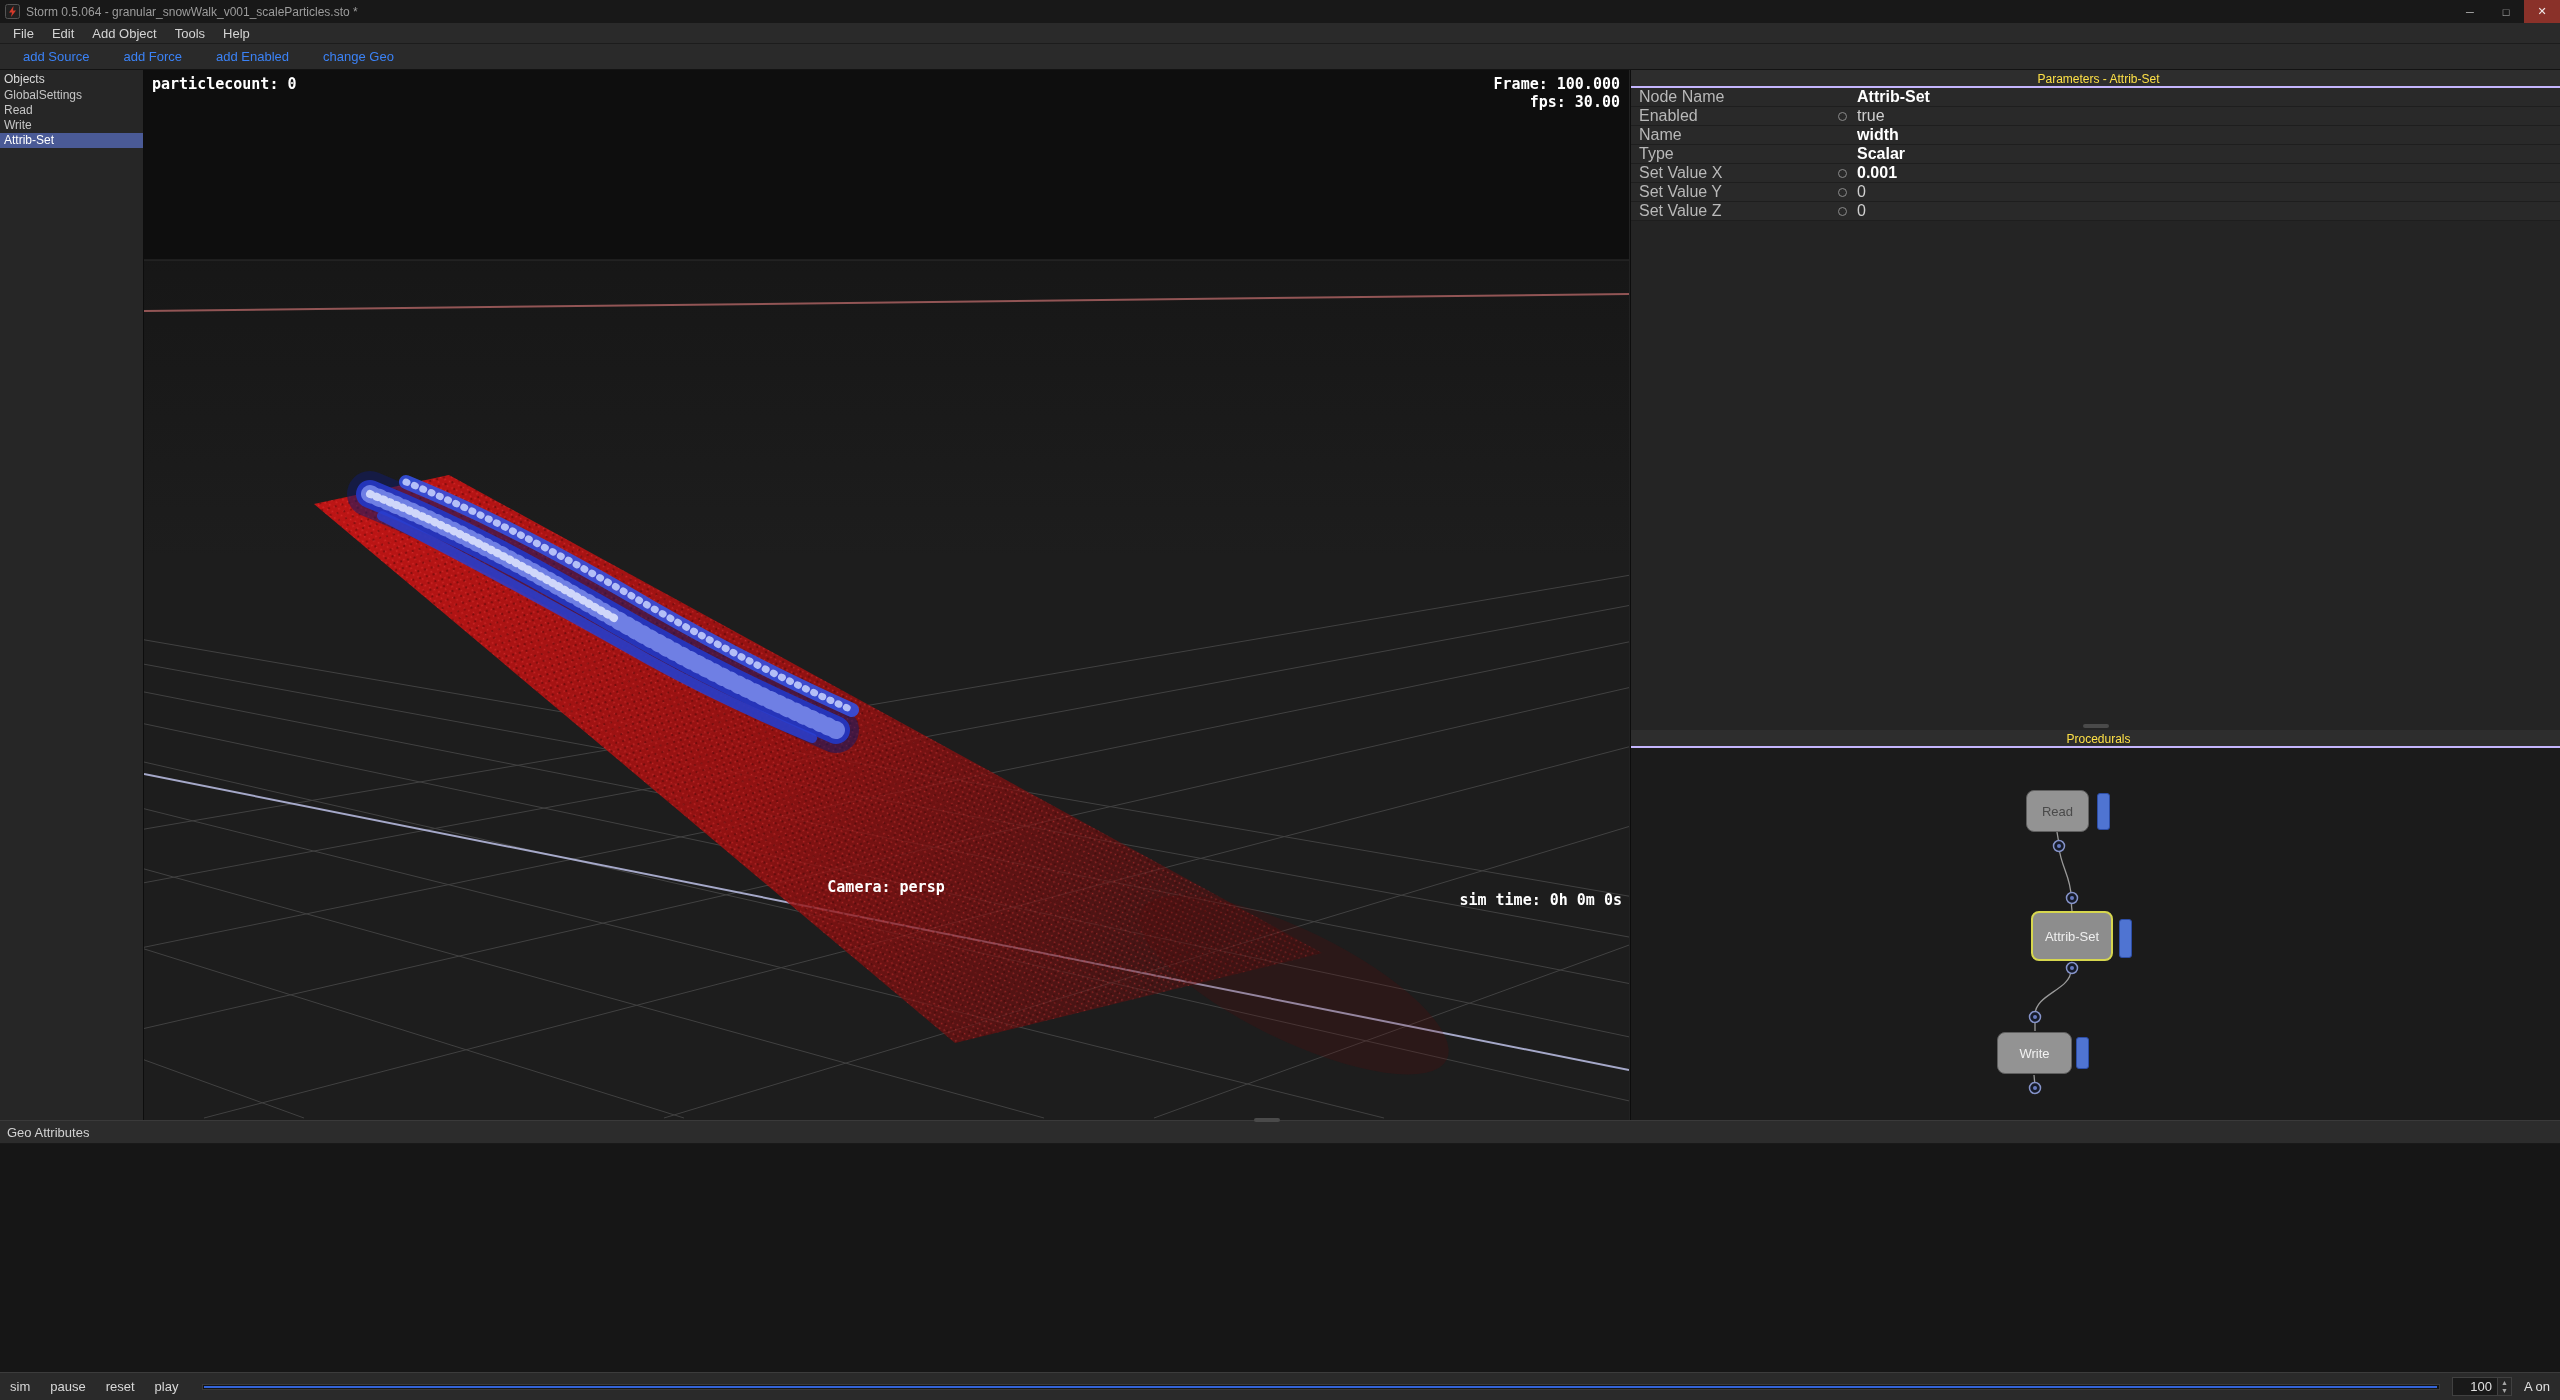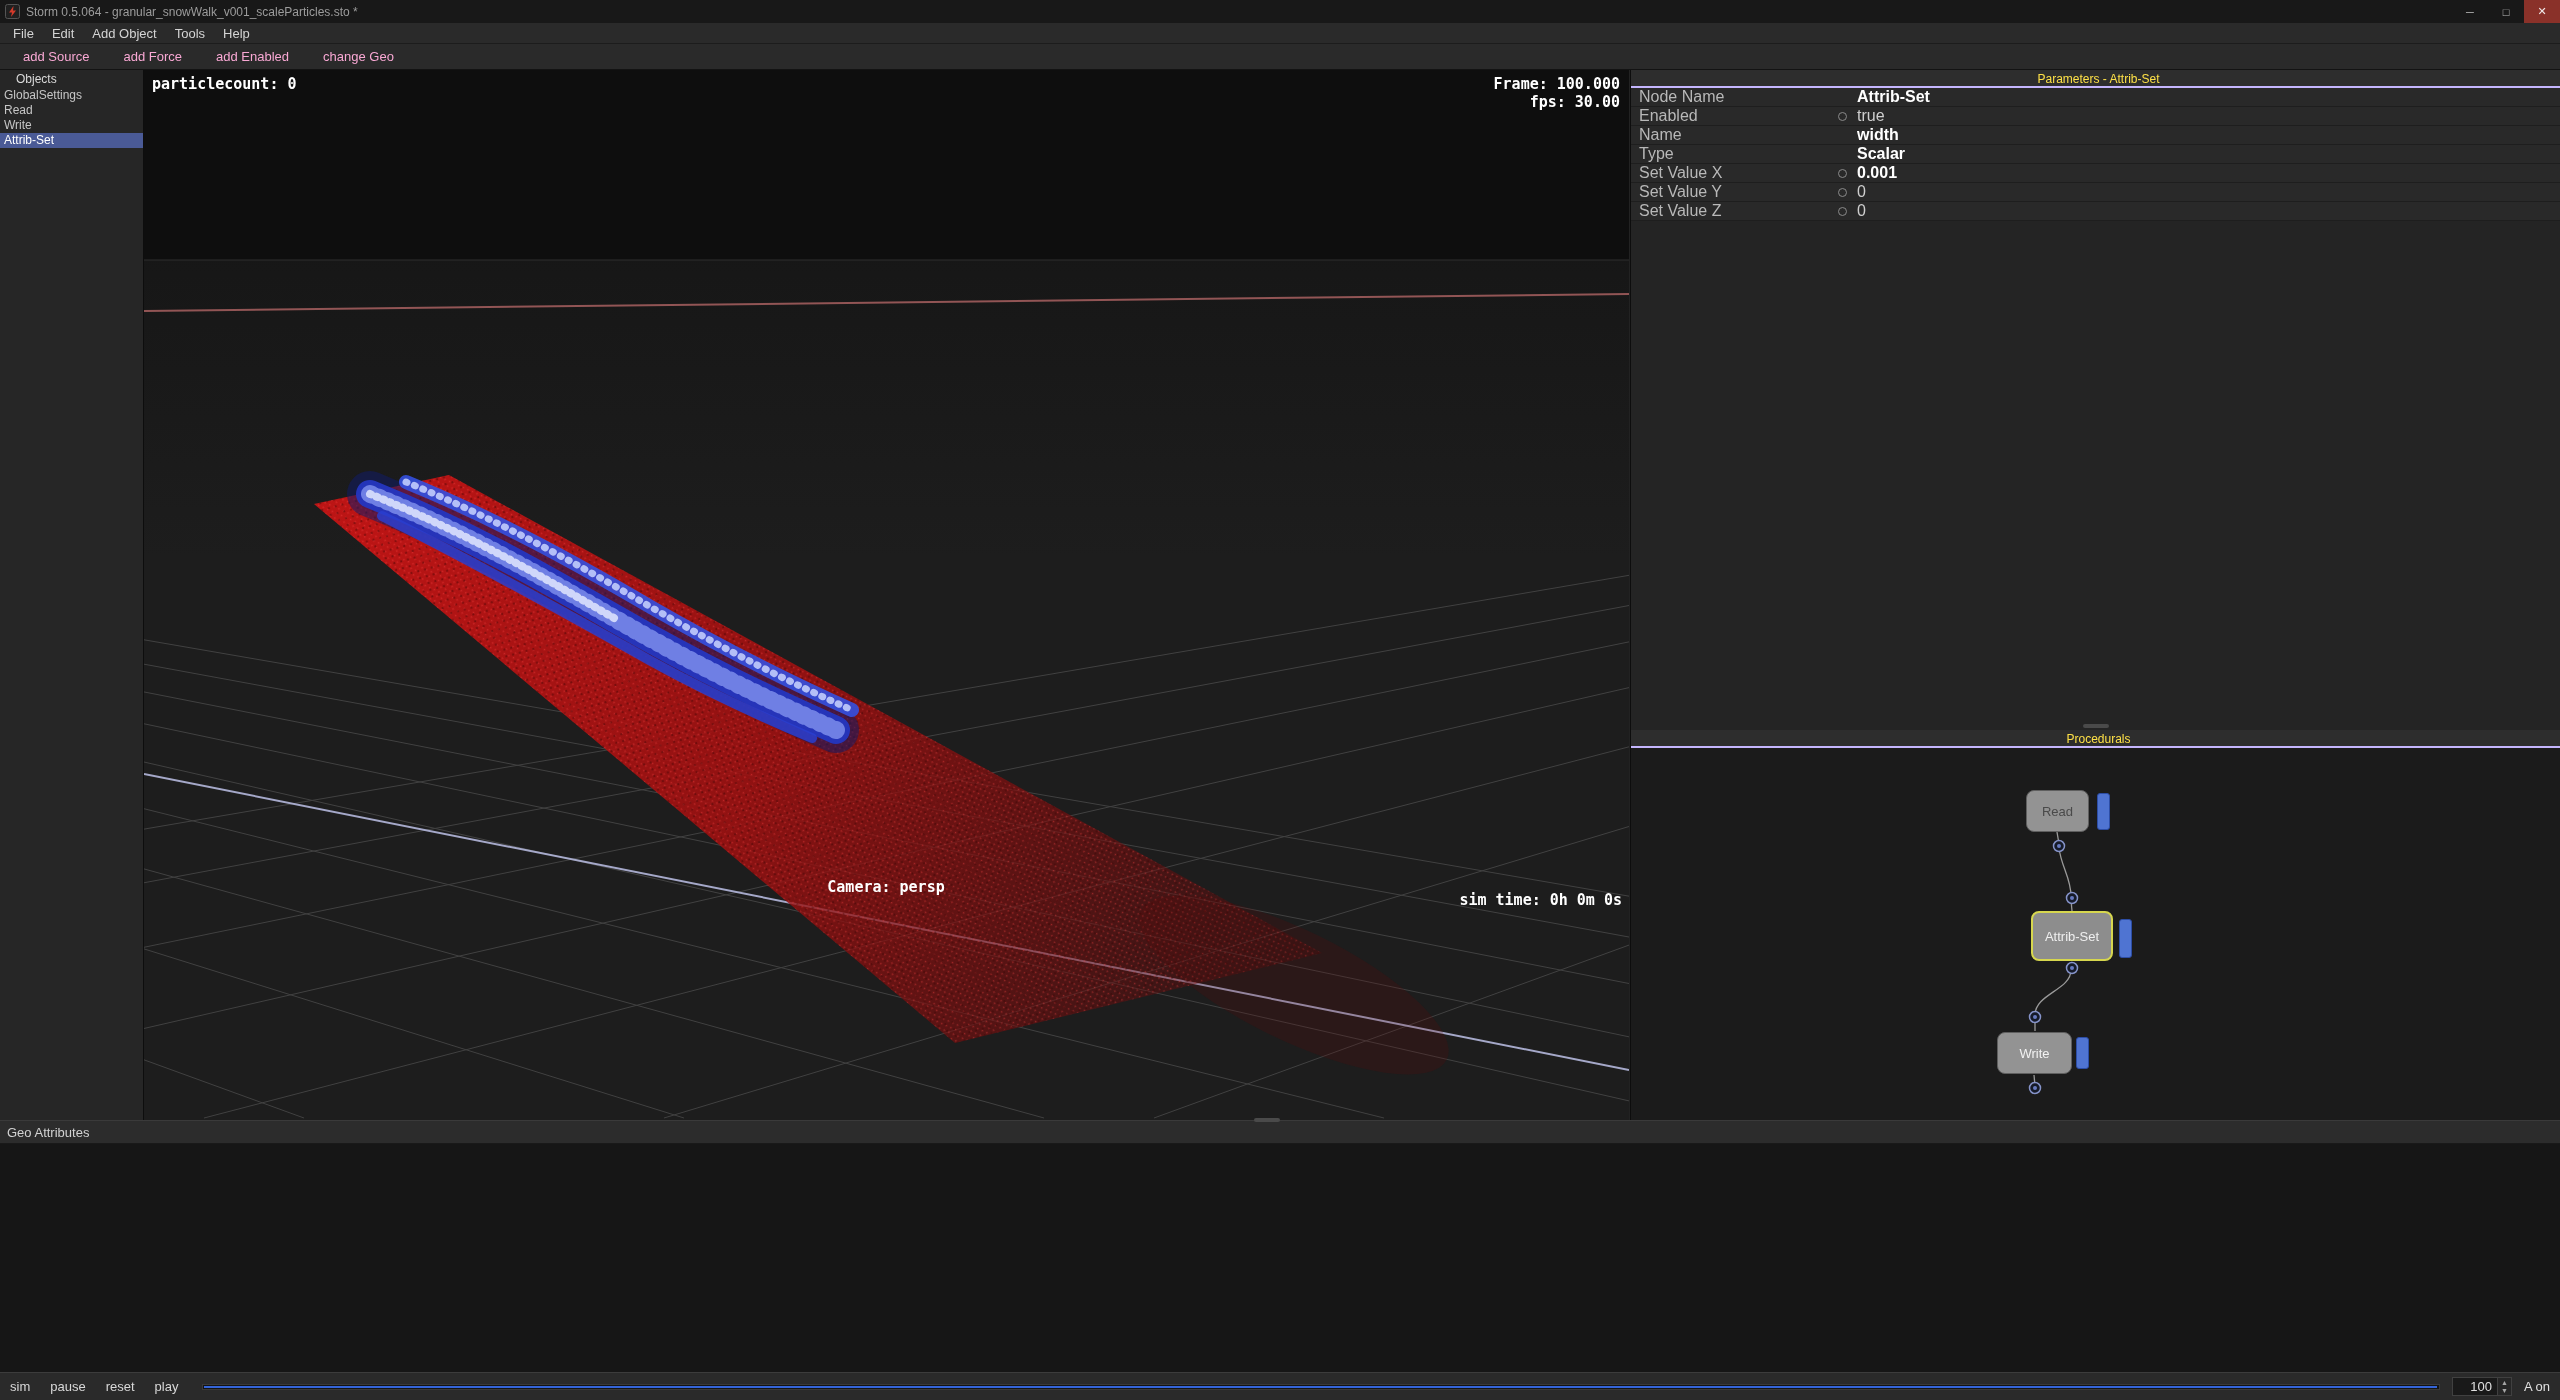--- a/index.html
+++ b/index.html
@@ -15,25 +15,25 @@
   .win-controls { margin-left:auto; display:flex; height:100%; }
   .win-btn { width:36px; height:100%; display:flex; align-items:center; justify-content:center; font-size:11px; color:#bdbdbd; }
   .win-btn.close { background:#8a3129; color:#f0e8e8; }
 
   
   .menubar { position:absolute; top:23px; left:0; right:0; height:21px; background:#2a2a2a; display:flex; align-items:center; padding-left:4px; border-bottom:1px solid #1c1c1c; }
   .menu-item { padding:0 9px; font-size:13px; color:#d4d4d4; line-height:21px; }
 
   
   .toolbar { position:absolute; top:44px; left:0; right:0; height:26px; background:#2a2a2a; display:flex; align-items:center; padding-left:6px; border-bottom:1px solid #131313; }
-  .tool-item { margin:0 17px; font-size:13px; color:#f9a8d4; }
+  .tool-item { margin:0 17px; font-size:13px; color:#3b82f6; }
 
   
   .objects-panel { position:absolute; top:70px; left:0; width:144px; height:1050px; background:#262626; border-right:1px solid #0d0d0d; }
-  .panel-title { height:18px; line-height:18px; padding-left:4px; font-size:12px; color:#dadada;margin-left:12px; }
+  .panel-title { height:18px; line-height:18px; padding-left:4px; font-size:12px; color:#dadada; }
   .object-item { height:15px; line-height:15px; padding-left:4px; font-size:12px; color:#c6c6c6; white-space:nowrap; overflow:hidden; }
   .object-item.selected { background:var(--selection-blue,#4a5a96); color:#fff; }
 
   
   .viewport { position:absolute; top:70px; left:144px; width:1485px; height:842px; background:#151515; border-right:1px solid #0d0d0d; }
   .viewport svg.vpsvg { position:absolute; left:0; top:0; }
   .vp-label { position:absolute; font-family:"DejaVu Sans Mono", monospace; font-weight:bold; font-size:15px; color:#fff; white-space:pre; }
   .vp-particlecount { left:8px; top:5px; }
   .vp-frameinfo { position:absolute; right:8px; top:5px; text-align:right; font-family:"DejaVu Sans Mono", monospace; font-weight:bold; font-size:15px; color:#fff; line-height:18px; }
   .vp-camera { left:50%; transform:translateX(-50%); bottom:16px; }

